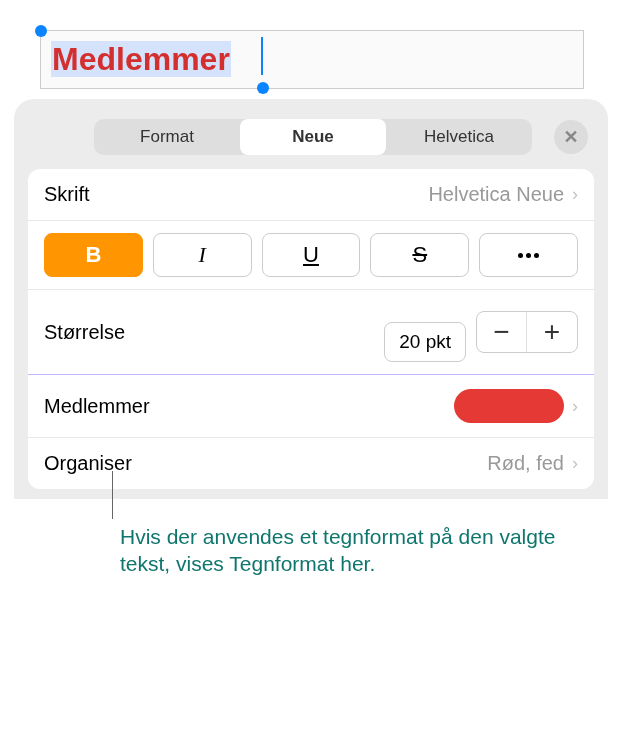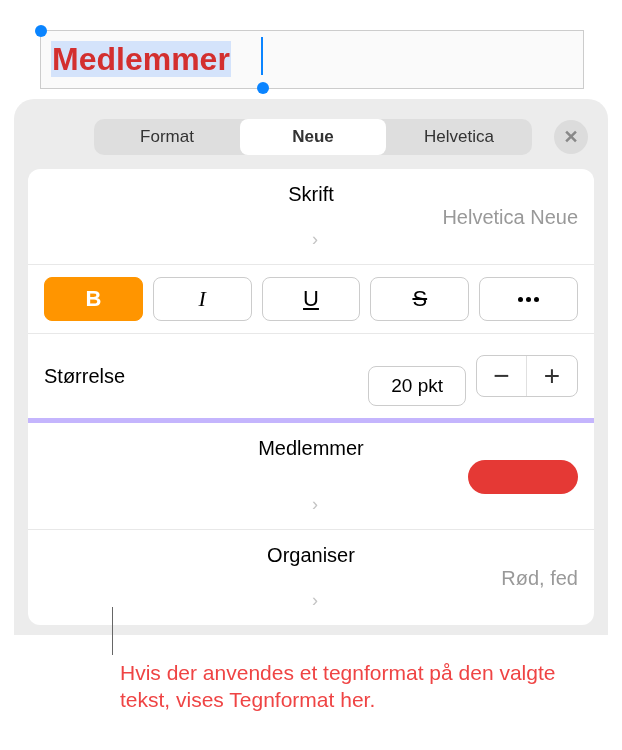--- a/index.html
+++ b/index.html
@@ -14,46 +14,46 @@
     .cursor-line { position: absolute; width: 2px; height: 38px; background: #0a84ff; top: 6px; left: 220px; }
     
     .panel { background: #ececec; margin: 0 14px; border-radius: 20px 20px 0 0; padding-bottom: 10px; }
     .panel-header { display: flex; align-items: center; padding: 20px 20px 14px; gap: 14px; }
     .seg-control { display: flex; background: #dedede; border-radius: 10px; flex: 1; margin: 0 8px 0 60px; }
     .seg-item { flex: 1; padding: 8px 16px; text-align: center; font-size: 17px; color: #333; border-radius: 8px; cursor: pointer; }
     .seg-item.active { background: #fff; font-weight: 600; }
     .close-btn { width: 34px; height: 34px; border-radius: 50%; background: #dcdcdc; display: flex; align-items: center; justify-content: center; cursor: pointer; color: #888; font-size: 18px; font-weight: 600; }
     
     .panel-body { background: #fff; margin: 0 14px; border-radius: 12px; }
-    .row { display: flex; align-items: center; padding: 14px 16px; border-bottom: 1px solid #e8e8e8; flex-direction: column; }
+    .row { display: flex; align-items: center; padding: 14px 16px; border-bottom: 1px solid #e8e8e8; }
     .row:last-child { border-bottom: none; }
     .row-label { font-size: 20px; color: #000; }
     .row-value { margin-left: auto; font-size: 20px; color: #999; }
     .chevron { margin-left: 8px; color: #c4c4c4; font-size: 18px; }
     
     .style-row { display: flex; padding: 12px 16px; gap: 10px; border-bottom: 1px solid #e8e8e8; }
     .style-btn { flex: 1; height: 44px; border: 1px solid #ccc; border-radius: 8px; background: #fff; display: flex; align-items: center; justify-content: center; font-size: 22px; cursor: pointer; }
     .style-btn.active { background: #ff9500; border-color: #ff9500; color: #fff; font-weight: 700; }
     .italic { font-style: italic; font-family: Georgia, serif; }
     .underline { text-decoration: underline; }
     .strike { text-decoration: line-through; }
     .more-dots { display: flex; gap: 3px; }
     .dot { width: 5px; height: 5px; background: #000; border-radius: 50%; }
     
-    .size-row { display: flex; align-items: center; padding: 12px 16px; border-bottom: 5px solid #c4b5fd; }
-    .size-val { margin-left: auto; border: 1px solid #ccc; border-radius: 8px; padding: 8px 22px; font-size: 19px; background: #fff; margin-top: 20px; }
+    .size-row { display: flex; align-items: center; padding: 12px 16px; border-bottom: 1px solid #c4b5fd; }
+    .size-val { margin-left: auto; border: 1px solid #ccc; border-radius: 8px; padding: 8px 14px; font-size: 19px; background: #fff; margin-top: 20px; }
     .stepper { display: flex; border: 1px solid #ccc; border-radius: 8px; margin-left: 10px; }
     .step-btn { width: 50px; height: 40px; display: flex; align-items: center; justify-content: center; font-size: 28px; color: #333; cursor: pointer; font-weight: 300; }
     .step-btn:first-child { border-right: 1px solid #e0e0e0; }
     
     .color-swatch { width: 110px; height: 34px; background: #e53935; border-radius: 17px; margin-left: auto; }
     
     .callout { position: relative; margin: 24px 50px 0 120px; }
     .callout-line { position: absolute; width: 1px; height: 48px; background: #666; top: -52px; left: -8px; }
-    .callout-text { font-size: 21px; color: #ef4444; line-height: 1.3; }
+    .callout-text { font-size: 21px; color: #0f766e; line-height: 1.3; }
   </style>
 </head>
 <body>
 
 <div class="canvas-area">
   <div class="text-box">
     <span class="handle handle-tl"></span>
     <span class="text-box-text">Medlemmer</span>
     <span class="cursor-line"></span>
     <span class="handle handle-br"></span>

